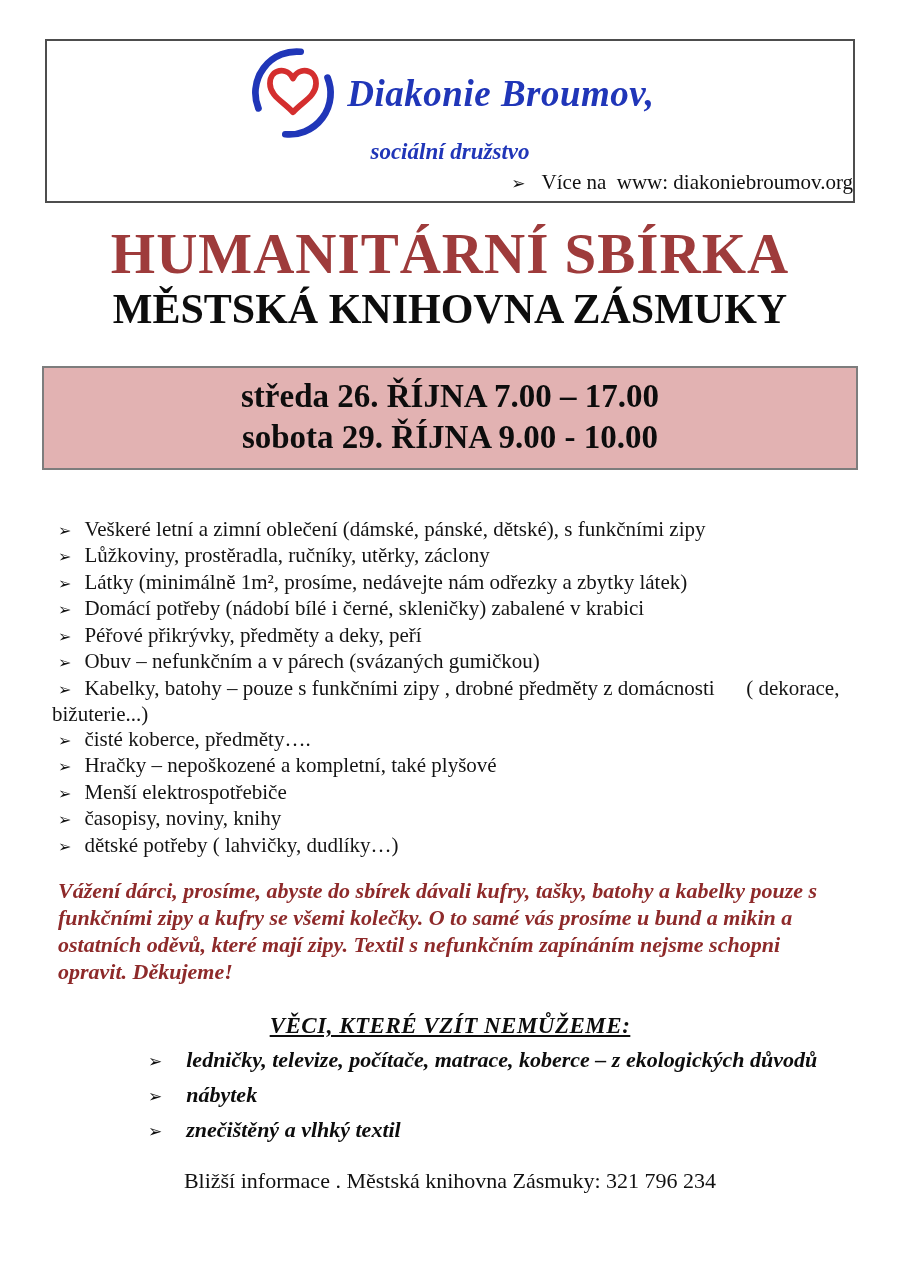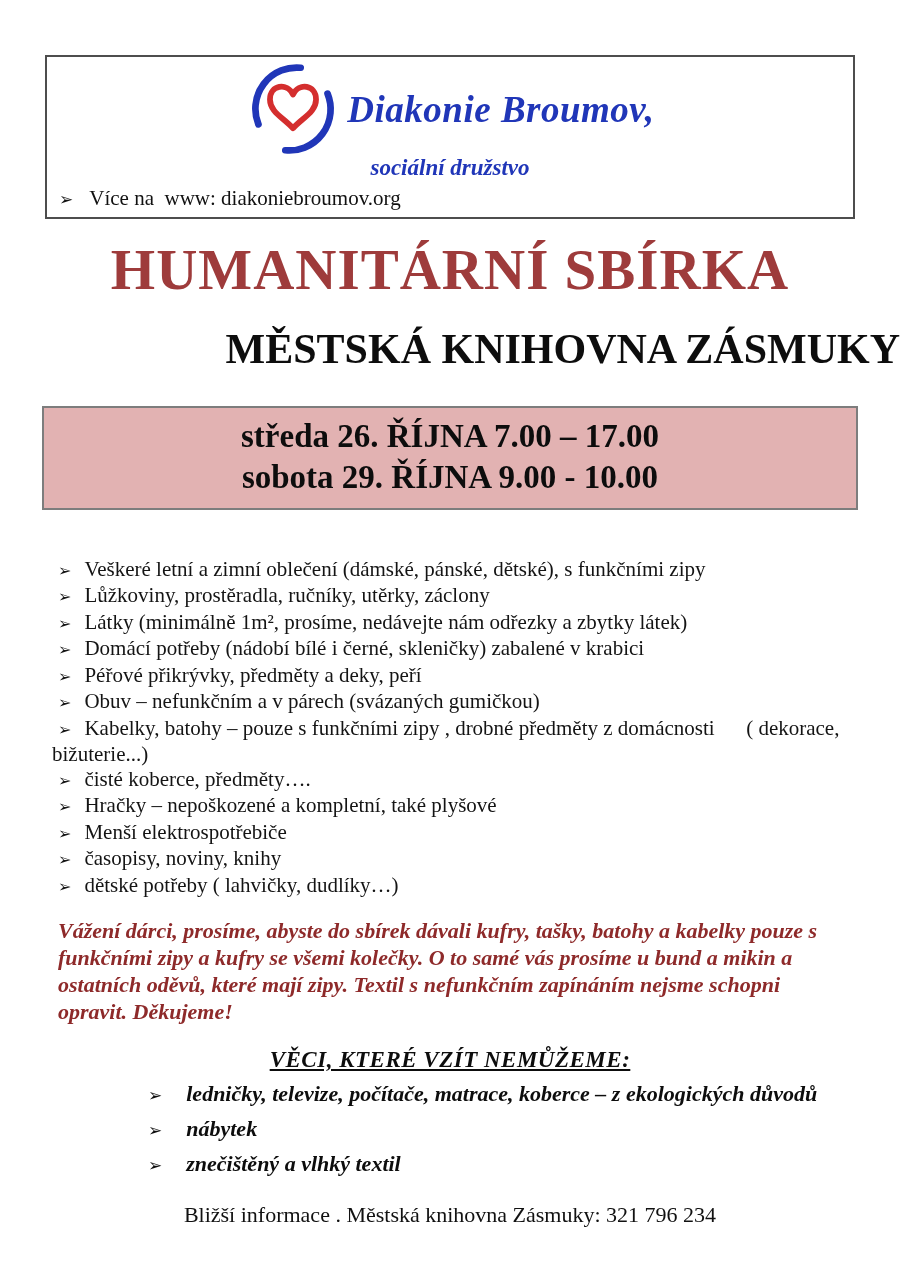--- a/index.html
+++ b/index.html
@@ -2,21 +2,21 @@
 <html><head>
 <meta charset="utf-8">
 <style>
   * { margin: 0; padding: 0; box-sizing: border-box; }
   html, body { width: 900px; height: 1273px; background: #ffffff; overflow: hidden; }
   body { font-family: "Liberation Serif", serif; color: #1a1a1a; }
   .page { position: relative; width: 900px; height: 1273px; background: #fff; }
 
   
   .header-box {
-    margin: 55px 45px 0 45px;
+    margin: 39px 45px 0 45px;
     height: 164px;
     border: 2px solid #4d4d4d;
     display: flex;
     flex-direction: column;
   }
   .brand-row {
     display: flex;
     align-items: center;
     justify-content: center;
     margin-top: 4px;
@@ -37,36 +37,36 @@
     font-style: italic;
     color: #2036b8;
     margin-top: -2px;
   }
   .more-info {
     margin-top: auto;
     margin-bottom: 6px;
     padding-left: 12px;
     font-size: 21px;
     color: #111;
+    text-align: right;
   }
   .more-info .arrow { font-size: 17px; margin-right: 16px; }
 
   
   .page-title {
     margin-top: 20px;
     text-align: center;
     font-size: 57px;
     font-weight: bold;
     color: #9e3b3b;
     letter-spacing: 1px;
     line-height: 1.1;
   }
   .venue-title {
-    margin-top: 24px;
-    text-align: right;
+    text-align: center;
     font-size: 42px;
     font-weight: bold;
     color: #0d0d0d;
     line-height: 1.1;
   }
 
   
   .schedule-box {
     margin: 34px 42px 0 42px;
     background: #e2b2b2;
@@ -102,21 +102,21 @@
     text-align: left;
     font-size: 22px;
     font-weight: bold;
     font-style: italic;
     color: #8e2a2a;
     line-height: 27px;
   }
 
   
   .cannot-heading {
-    margin-top: 22px;
+    margin-top: 28px;
     text-align: center;
     font-size: 23px;
     font-weight: bold;
     font-style: italic;
     text-decoration: underline;
     color: #0d0d0d;
     letter-spacing: 0.5px;
   }
   .cannot-list {
     margin: 4px 40px 0 148px;

